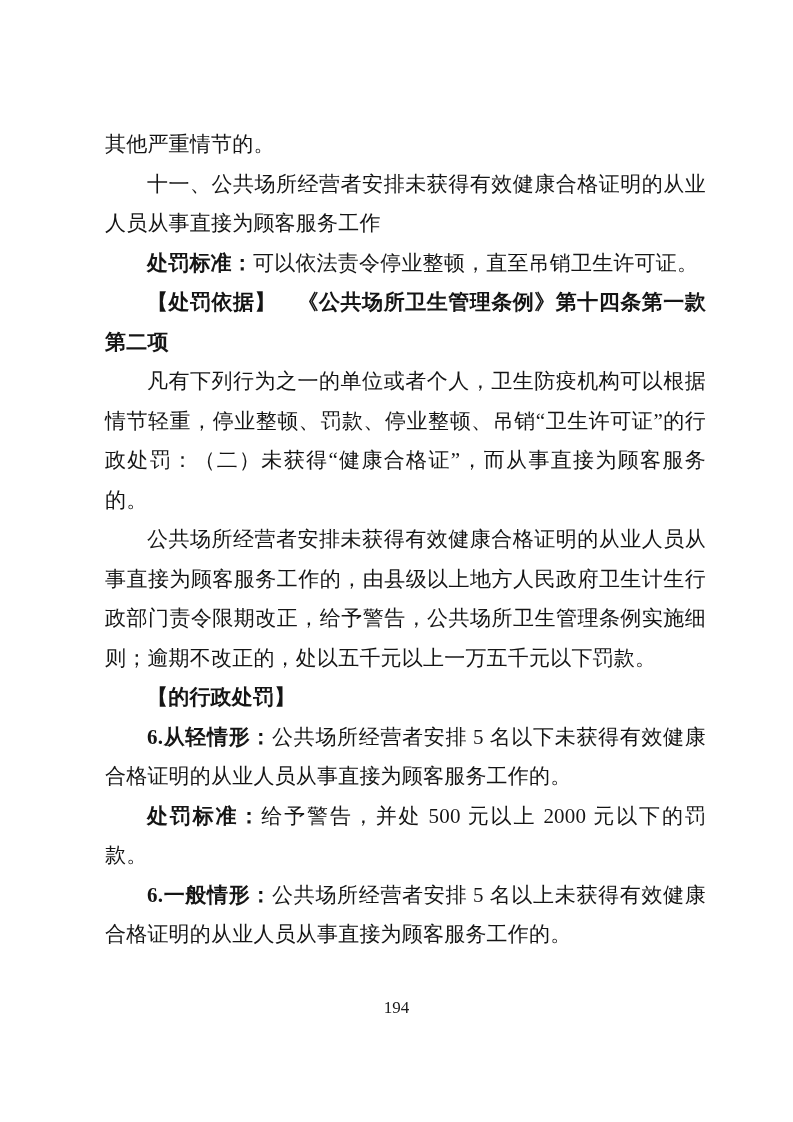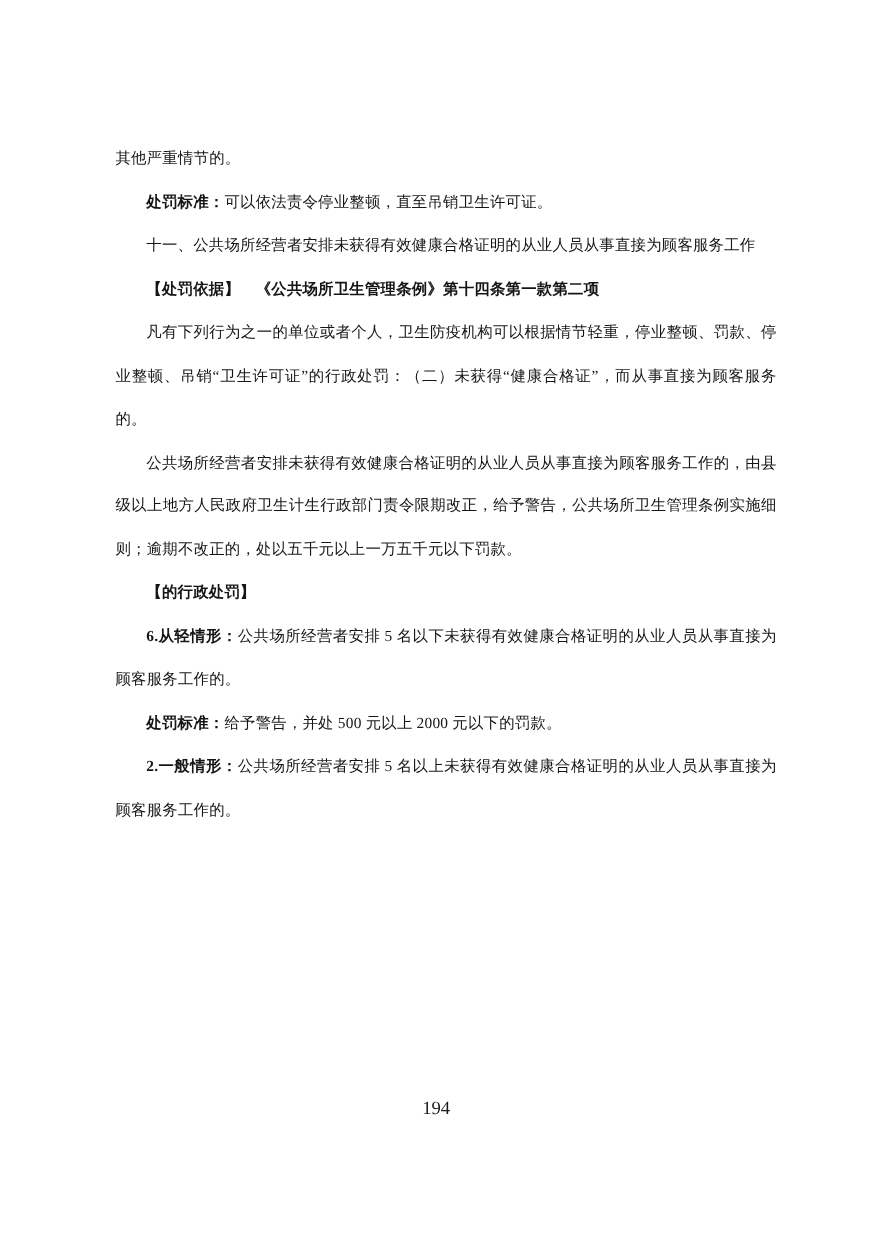--- a/index.html
+++ b/index.html
@@ -15,21 +15,21 @@
     background: #ffffff;
     overflow: hidden;
     font-family: "Liberation Serif", "DejaVu Serif", serif;
     color: #151515;
   }
   .doc-body {
     position: absolute;
     left: 105px;
     top: 125px;
     width: 601px;
-    font-size: 14px;
+    font-size: 21px;
     line-height: 39.5px;
     text-align: justify;
     text-justify: inter-ideograph;
     letter-spacing: 0.2px;
   }
   .doc-body p {
     margin: 0;
     padding: 0;
   }
   .doc-body p.indent {
@@ -49,24 +49,24 @@
     color: #1a1a1a;
     font-family: "Liberation Serif", "DejaVu Serif", serif;
   }
 </style>
 </head>
 <body>
 
 <div class="page">
   <div class="doc-body">
       <p class=""><span>其他严重情节的。</span></p>
+      <p class="indent"><span>十一、公共场所经营者安排未获得有效健康合格证明的从业人员从事直接为顾客服务工作</span></p>
       <p class="indent"><strong>处罚标准：</strong><span>可以依法责令停业整顿，直至吊销卫生许可证。</span></p>
-      <p class="indent"><span>十一、公共场所经营者安排未获得有效健康合格证明的从业人员从事直接为顾客服务工作</span></p>
       <p class="indent"><strong>【处罚依据】　《公共场所卫生管理条例》第十四条第一款第二项</strong></p>
       <p class="indent"><span>凡有下列行为之一的单位或者个人，卫生防疫机构可以根据情节轻重，停业整顿、罚款、停业整顿、吊销“卫生许可证”的行政处罚：（二）未获得“健康合格证”，而从事直接为顾客服务的。</span></p>
       <p class="indent"><span>公共场所经营者安排未获得有效健康合格证明的从业人员从事直接为顾客服务工作的，由县级以上地方人民政府卫生计生行政部门责令限期改正，给予警告，公共场所卫生管理条例实施细则；逾期不改正的，处以五千元以上一万五千元以下罚款。</span></p>
       <p class="indent"><strong>【的行政处罚】</strong></p>
       <p class="indent"><strong>6.从轻情形：</strong><span>公共场所经营者安排 5 名以下未获得有效健康合格证明的从业人员从事直接为顾客服务工作的。</span></p>
       <p class="indent"><strong>处罚标准：</strong><span>给予警告，并处 500 元以上 2000 元以下的罚款。</span></p>
-      <p class="indent"><strong>2.一般情形：</strong><span>公共场所经营者安排 5 名以上未获得有效健康合格证明的从业人员从事直接为顾客服务工作的。</span></p>
+      <p class="indent"><strong>6.一般情形：</strong><span>公共场所经营者安排 5 名以上未获得有效健康合格证明的从业人员从事直接为顾客服务工作的。</span></p>
     </div>
   <div class="page-number">194</div>
 </div>
 
 </body></html>

